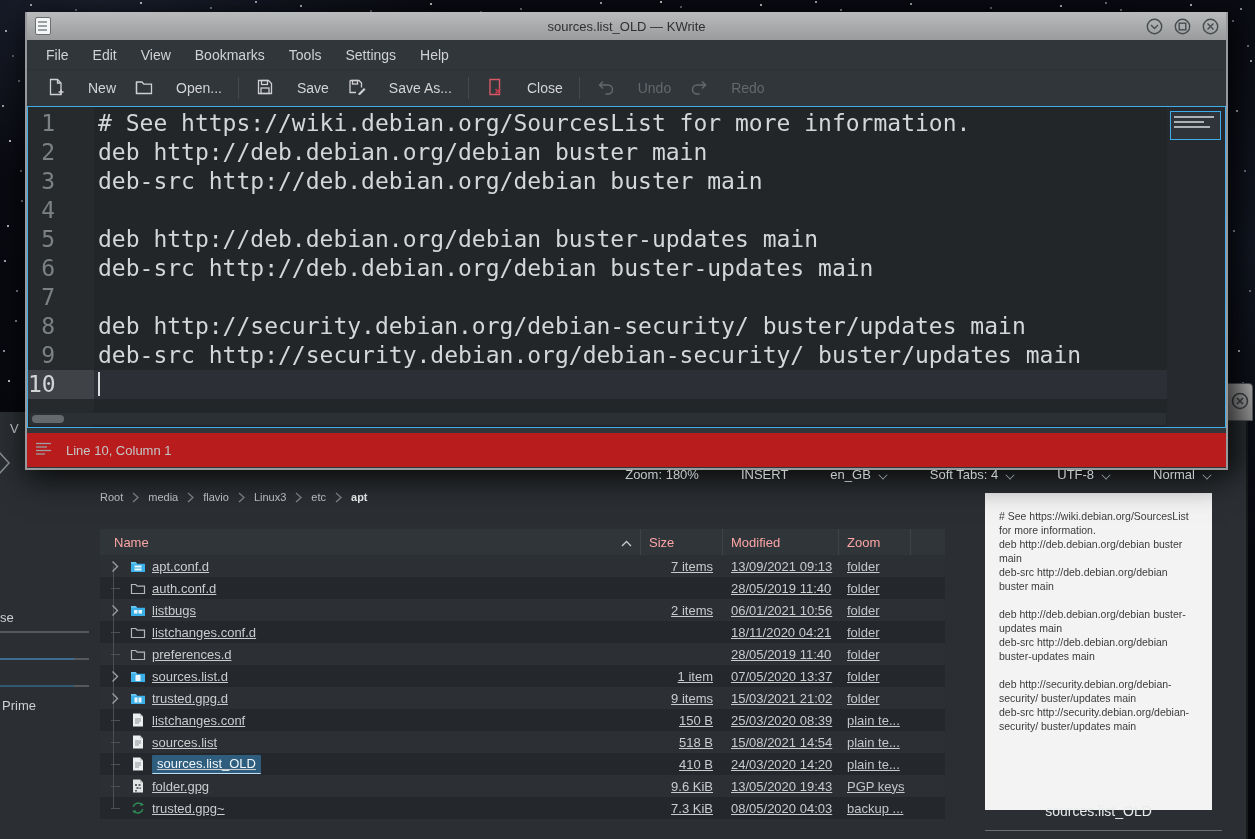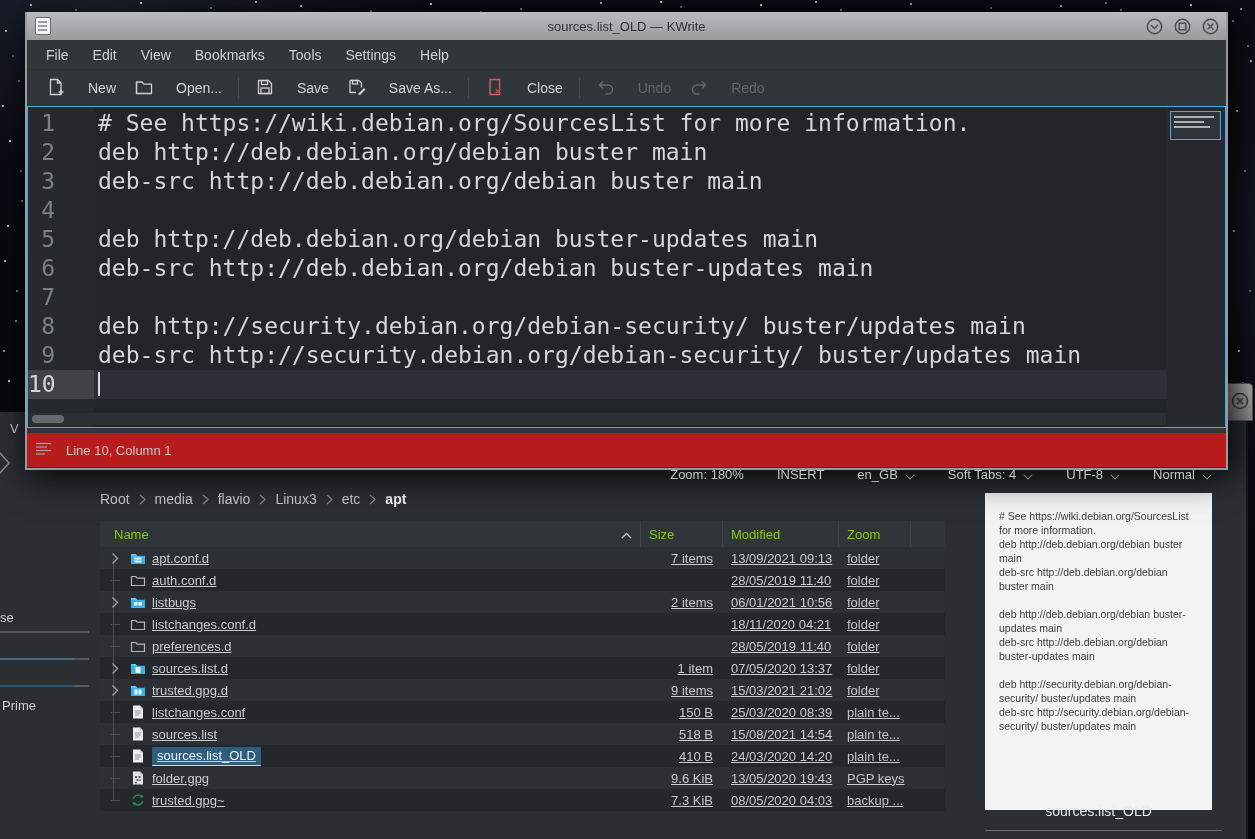--- a/index.html
+++ b/index.html
@@ -30,29 +30,29 @@
     background:#2b2f33; border-right:2px solid #17191b; }
   .fm-close-btn { position:absolute; left:1226px; top:383px; width:27px; height:38px;
     background:linear-gradient(#aeaeae,#8e8e8e); border-radius:0 4px 0 0;
     border:1px solid #55585a; display:flex; align-items:flex-start; justify-content:center; padding-top:7px; }
 
   .frag { position:absolute; color:#cdd0d2; font-size:13px; }
   .frag-line { position:absolute; height:2px; }
 
   
   .breadcrumb { position:absolute; left:100px; top:491px; display:flex; align-items:center; gap:9px;
-    font-size:14px; color:#c7c9cb; }
+    font-size:11px; color:#c7c9cb; }
   .crumb { cursor:default; }
   .crumb.current { font-weight:bold; color:#f0f2f3; }
   .crumb-sep { display:flex; align-items:center; }
 
   
   .file-table { position:absolute; left:100px; top:521px; width:845px; font-size:13px; color:#c9cbcd; }
   .ft-header { display:grid; grid-template-columns:541px 82px 116px 72px 34px; background:#30353a;
-    height:26px; align-items:center; color:#84cc16; }
+    height:26px; align-items:center; color:#fca5a5;margin-top:8px; }
   .ft-header > div { height:100%; display:flex; align-items:center; padding:0 8px; border-right:1px solid #3e4348; position:relative; }
   .ft-header .hd-name { padding-left:14px; justify-content:space-between; }
   .ft-header > div:last-child { border-right:none; }
   .ft-body { position:relative;text-decoration:underline; }
   .tree-guide { position:absolute; left:13px; top:11px; width:1px; height:242px; background:#4c5054; }
   .row { display:grid; grid-template-columns:541px 82px 116px 72px 34px; height:22px; align-items:center; }
   .row:nth-child(odd) { background:#24272b; }
   .row:nth-child(even) { background:#2c3034; }
   .cell-name { display:flex; align-items:center; height:22px; position:relative; padding-left:4px; }
   .tree-slot { width:22px; display:flex; align-items:center; justify-content:center; flex:0 0 22px; z-index:1; }
@@ -112,21 +112,21 @@
   .minimap { position:absolute; left:3px; top:4px; width:51px; height:29px; border:1px solid #3daee9; background:#2f343a; padding:4px 3px; }
   .minimap i { display:block; height:2px; background:#aeb1b3; margin-bottom:3px; }
   .minimap i:nth-child(1){ width:40px; } .minimap i:nth-child(2){ width:30px; } .minimap i:nth-child(3){ width:36px; }
   .hscroll { position:absolute; left:1px; right:59px; bottom:2px; height:12px; background:#2b3034; }
   .hscroll .thumb { position:absolute; left:3px; top:2px; width:32px; height:8px; border-radius:4px; background:#64696d; }
 
   
   .statusbar { margin-top:5px; height:34px; flex:0 0 34px; background:#b91c1c; display:flex; align-items:center;
     padding:0 14px 0 8px; color:#c3c6c7; font-size:13px; }
   .sb-left { display:flex; align-items:center; gap:14px; }
-  .sb-right { margin-left:auto; display:flex; align-items:center; gap:33px;margin-top:48px; }
+  .sb-right { margin-left:auto; display:flex; align-items:center; gap:42px;margin-top:48px; }
   .sb-item { display:flex; align-items:center; gap:8px; }
   .chev-dn { width:9px; height:6px; display:inline-block; position:relative; }
   .chev-dn::before { content:""; position:absolute; left:0; top:0; width:7px; height:7px;
     border-right:1.4px solid #9ca0a3; border-bottom:1.4px solid #9ca0a3; transform:rotate(45deg) scale(.8); }
 </style>
 </head>
 <body>
 
 <div class="desktop">
   <div class="star-field">

